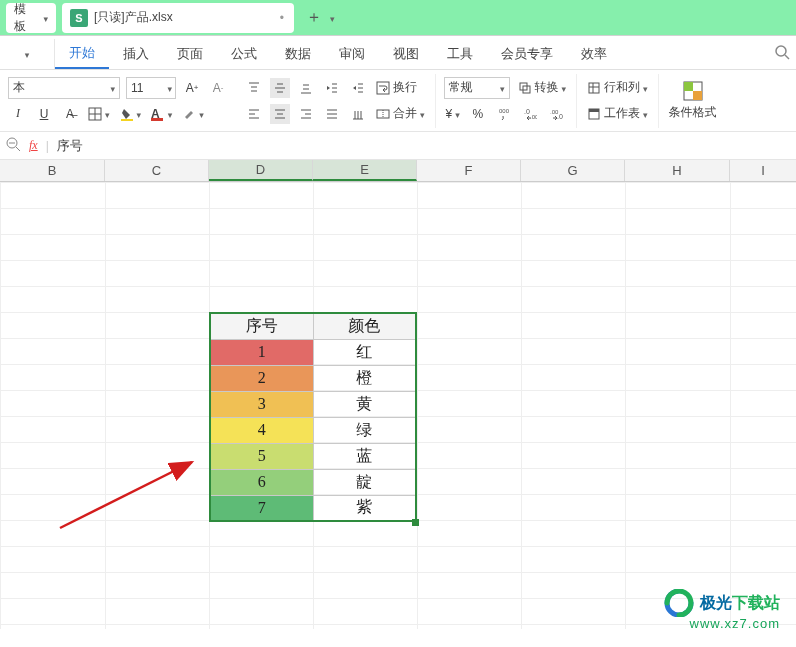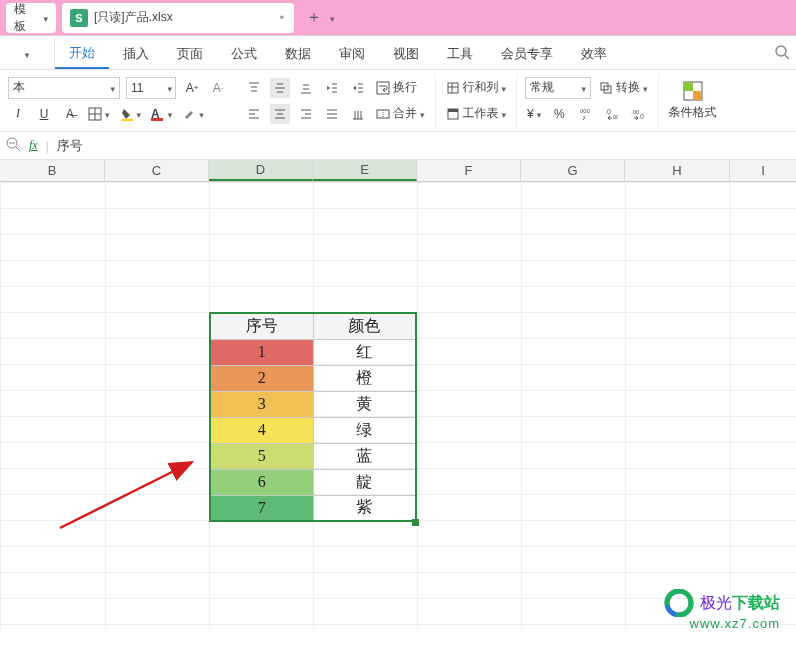--- a/index.html
+++ b/index.html
@@ -9,21 +9,21 @@
     font-size: 12px;
     color: #444;
     background: #fff;
     width: 796px;
     height: 647px;
     overflow: hidden;
     position: relative;
   }
   .tab-bar {
     height: 36px;
-    background: #f9a8d4;
+    background: #86efac;
     display: flex;
     align-items: center;
     padding: 0 6px;
     border-bottom: 1px solid #d2d2d2;
   }
   .tab {
     height: 30px;
     background: #fff;
     border-radius: 4px;
     display: flex;
@@ -102,21 +102,21 @@
   .btxt { display: inline-flex; align-items: center; gap: 3px; height: 22px; padding: 0 2px; }
   .caret::after { content: "▾"; font-size: 9px; color: #666; }
   .fx-bar {
     height: 28px;
     display: flex;
     align-items: center;
     border-bottom: 1px solid #e5e5e5;
     padding: 0 6px;
     gap: 8px;
   }
-  .fx-bar .fx { font-style: italic; font-family: Georgia,serif; color:#15803d;text-decoration:underline;}
+  .fx-bar .fx { font-style: italic; font-family: Georgia,serif; color:#ef4444;text-decoration:underline;}
   .col-headers {
     height: 22px;
     display: flex;
     background: #f3f3f3;
     border-bottom: 1px solid #ccc;
   }
   .rowhead-spacer { width: 0px; }
   .colh {
     border-right: 1px solid #d8d8d8;
     text-align: center;
@@ -344,82 +344,82 @@
             <line x1="7" y1="3" x2="7" y2="11" stroke="#555" stroke-dasharray="1,1"></line>
           </svg>
           <span>合并</span>
           <span class="caret"></span>
         </span>
     </div>
   </div>
 
   <div class="group">
     <div class="row">
+      <span class="dd" style="width:66px;">
+          <span>常规</span>
+          <span class="caret" style="margin-left:auto;"></span>
+        </span>
+      <span class="btxt">
+          <svg width="14" height="14">
+            <rect x="2" y="2" width="7" height="7" stroke="#555" fill="none"></rect>
+            <rect x="5" y="5" width="7" height="7" stroke="#555" fill="none"></rect>
+          </svg>
+          <span>转换</span>
+          <span class="caret"></span>
+        </span>
+    </div>
+    <div class="row">
+      <span class="btxt">
+          <span>¥</span>
+          <span class="caret"></span>
+        </span>
+      <span class="ic">%</span>
+      <span class="ic">
+          <svg width="14" height="14">
+            <text x="2" y="6" font-size="6" fill="#555">000</text>
+            <path d="M6 9 Q7 12 5 13" stroke="#555" fill="none"></path>
+          </svg>
+        </span>
+      <span class="ic">
+          <svg width="14" height="14">
+            <text x="1" y="7" font-size="7" fill="#555">.0</text>
+            <path d="M8 11 L4 11 M6 9 L4 11 L6 13" stroke="#555" fill="none"></path>
+            <text x="7" y="12" font-size="6" fill="#555">.00</text>
+          </svg>
+        </span>
+      <span class="ic">
+          <svg width="14" height="14">
+            <text x="1" y="7" font-size="6" fill="#555">.00</text>
+            <path d="M4 11 L8 11 M6 9 L8 11 L6 13" stroke="#555" fill="none"></path>
+            <text x="8" y="12" font-size="7" fill="#555">.0</text>
+          </svg>
+        </span>
+    </div>
+  </div>
+
+  <div class="group">
+    <div class="row">
       <span class="btxt">
           <svg width="14" height="14">
             <rect x="2" y="2" width="10" height="10" stroke="#555" fill="none"></rect>
             <line x1="2" y1="6" x2="12" y2="6" stroke="#555"></line>
             <line x1="6" y1="2" x2="6" y2="12" stroke="#555"></line>
           </svg>
           <span>行和列</span>
           <span class="caret"></span>
         </span>
     </div>
     <div class="row">
       <span class="btxt">
           <svg width="14" height="14">
             <rect x="2" y="2" width="10" height="10" stroke="#555" fill="none"></rect>
             <rect x="2" y="2" width="10" height="3" fill="#555"></rect>
           </svg>
           <span>工作表</span>
           <span class="caret"></span>
-        </span>
-    </div>
-  </div>
-
-  <div class="group">
-    <div class="row">
-      <span class="dd" style="width:66px;">
-          <span>常规</span>
-          <span class="caret" style="margin-left:auto;"></span>
-        </span>
-      <span class="btxt">
-          <svg width="14" height="14">
-            <rect x="2" y="2" width="7" height="7" stroke="#555" fill="none"></rect>
-            <rect x="5" y="5" width="7" height="7" stroke="#555" fill="none"></rect>
-          </svg>
-          <span>转换</span>
-          <span class="caret"></span>
-        </span>
-    </div>
-    <div class="row">
-      <span class="btxt">
-          <span>¥</span>
-          <span class="caret"></span>
-        </span>
-      <span class="ic">%</span>
-      <span class="ic">
-          <svg width="14" height="14">
-            <text x="2" y="6" font-size="6" fill="#555">000</text>
-            <path d="M6 9 Q7 12 5 13" stroke="#555" fill="none"></path>
-          </svg>
-        </span>
-      <span class="ic">
-          <svg width="14" height="14">
-            <text x="1" y="7" font-size="7" fill="#555">.0</text>
-            <path d="M8 11 L4 11 M6 9 L4 11 L6 13" stroke="#555" fill="none"></path>
-            <text x="7" y="12" font-size="6" fill="#555">.00</text>
-          </svg>
-        </span>
-      <span class="ic">
-          <svg width="14" height="14">
-            <text x="1" y="7" font-size="6" fill="#555">.00</text>
-            <path d="M4 11 L8 11 M6 9 L8 11 L6 13" stroke="#555" fill="none"></path>
-            <text x="8" y="12" font-size="7" fill="#555">.0</text>
-          </svg>
         </span>
     </div>
   </div>
 
   <div class="group" style="border-right:none;">
     <span class="btxt" style="flex-direction:column;height:auto;gap:2px;">
       <svg width="22" height="22">
           <rect x="2" y="2" width="18" height="18" stroke="#555" fill="none"></rect>
           <rect x="2" y="2" width="9" height="9" fill="#8cc63f"></rect>
           <rect x="11" y="11" width="9" height="9" fill="#e9a23b"></rect>
@@ -534,18 +534,18 @@
     </svg>
 
     <div class="watermark">
       <span class="wm-logo">
         <svg width="30" height="28" viewBox="0 0 30 28">
           <path d="M15 2 A12 12 0 1 0 27 14" stroke="#2a77d4" stroke-width="5" fill="none" stroke-linecap="round"></path>
           <path d="M15 26 A12 12 0 1 0 3 14" stroke="#21b25c" stroke-width="5" fill="none" stroke-linecap="round"></path>
         </svg>
       </span>
       <span>
-        <span style="color:#6d28d9;font-weight:normal;">极光</span><span style="color:#21b25c;font-weight:bold;">下载站</span>
+        <span style="color:#0369a1;font-weight:bold;">极光</span><span style="color:#21b25c;font-weight:bold;">下载站</span>
       </span>
       <span class="line2">www.xz7.com</span>
     </div>
   </div>
 </div>
 
 </body></html>

